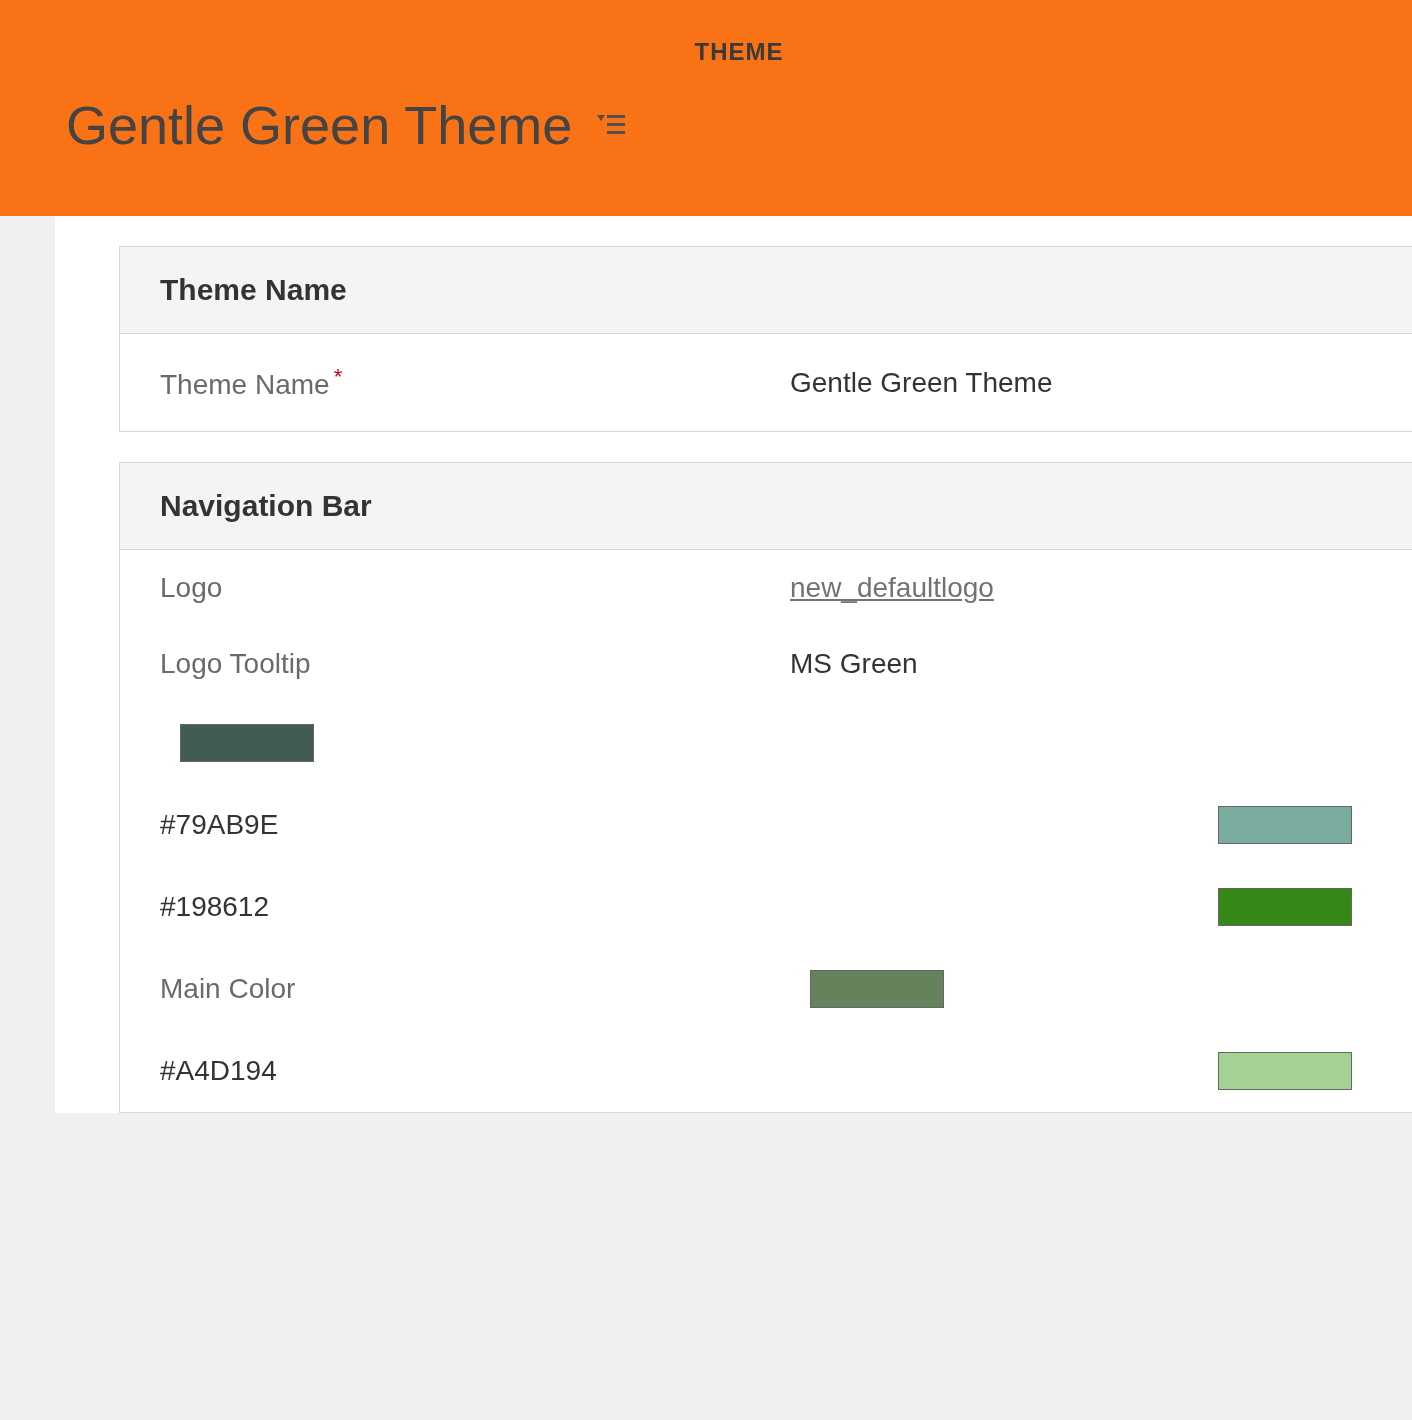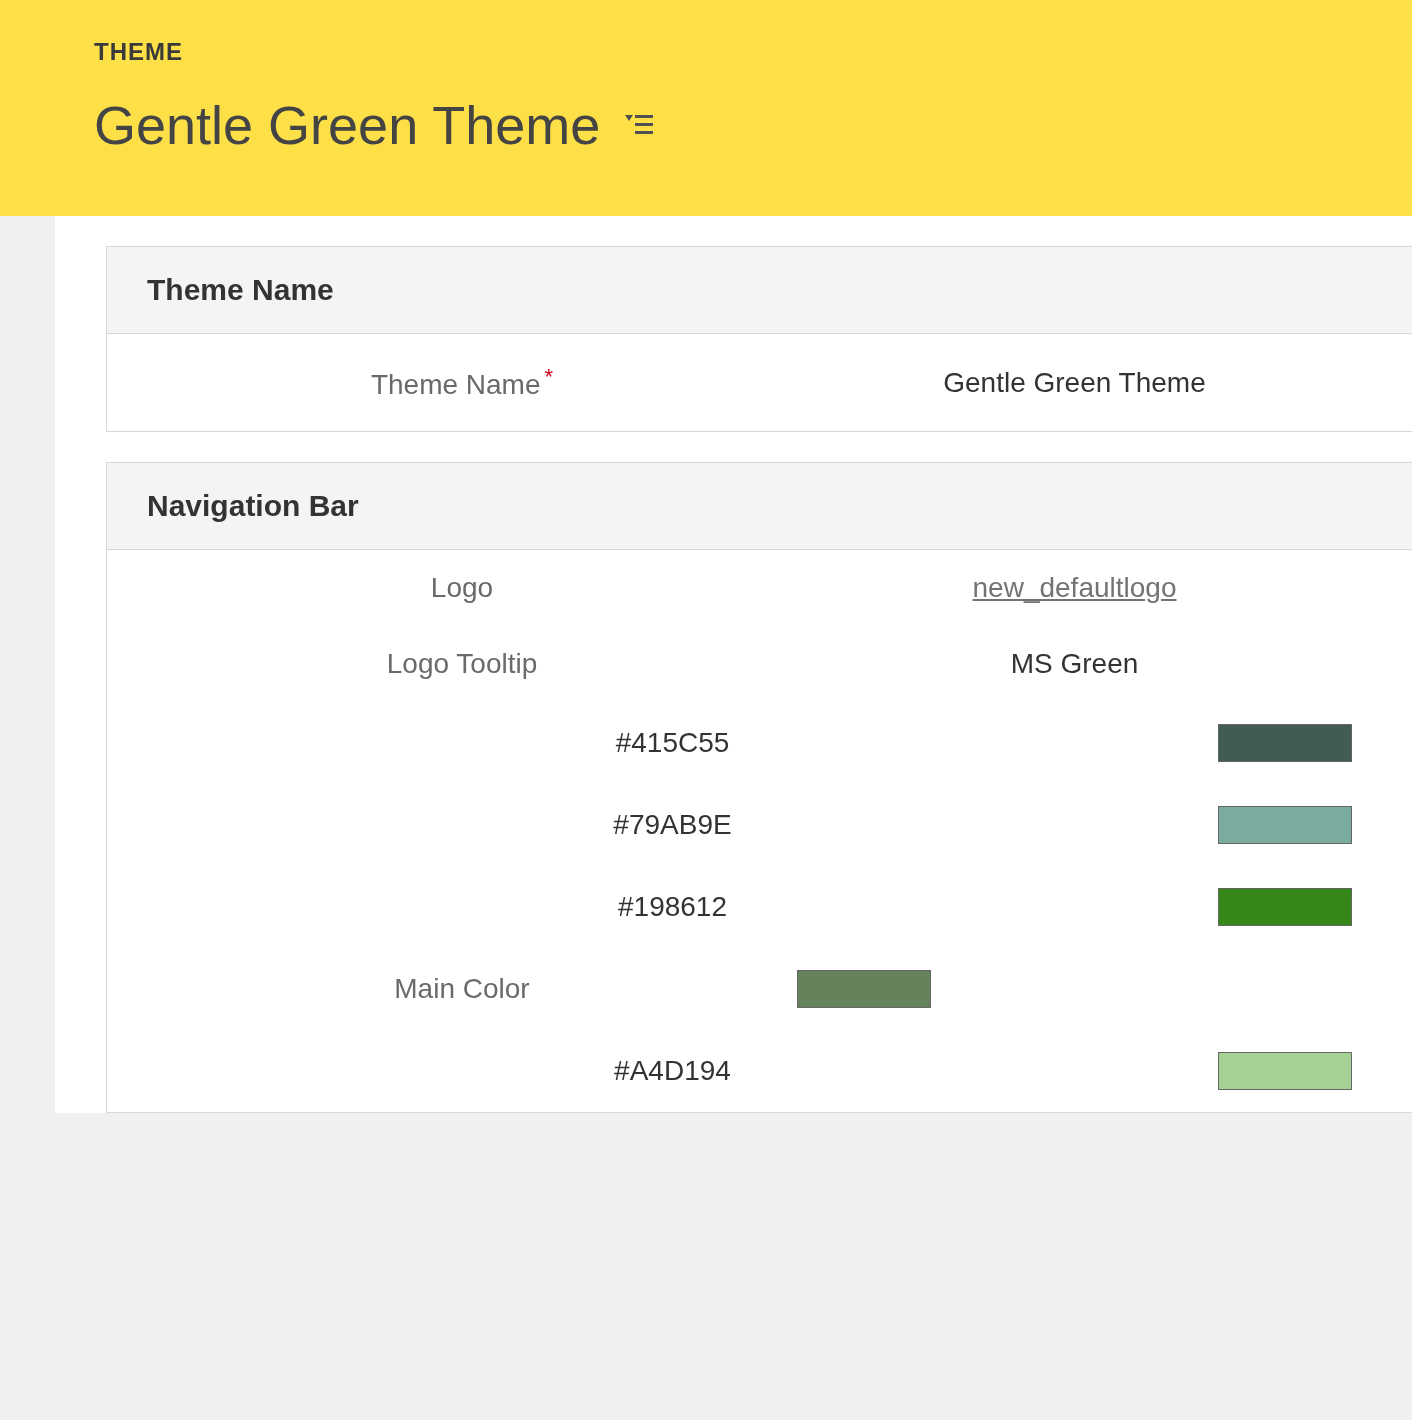--- a/index.html
+++ b/index.html
@@ -5,22 +5,23 @@
   * { box-sizing: border-box; margin: 0; padding: 0; }
   html, body {
     font-family: "Segoe UI", Arial, sans-serif;
     background: #f0f0f0;
     color: #333;
     width: 1412px;
     height: 1420px;
     overflow: hidden;
   }
   .header-area {
-    background: #fde047;
-    padding: 38px 0 60px 94px;
+    background: #f97316;
+    padding: 38px 0 60px 66px;
+    text-align: center;
   }
   .breadcrumb {
     font-size: 24px;
     font-weight: 600;
     letter-spacing: 1px;
     color: #3a3a3a;
   }
   .page-title-row {
     display: flex;
     align-items: center;
@@ -35,40 +36,39 @@
     margin-left: 25px;
     display: inline-flex;
     align-items: center;
     justify-content: center;
     color: #505050;
   }
   .content-wrap {
     background: #fff;
     margin-left: 55px;
     margin-top: 0;
-    padding: 30px 0 0 51px;
+    padding: 30px 0 0 64px;
   }
   .section {
     border: 1px solid #d8d8d8;
     border-right: none;
     margin-bottom: 30px;
   }
   .section-header {
     background: #f4f4f4;
     border-bottom: 1px solid #d8d8d8;
     padding: 26px 40px;
     font-size: 30px;
     font-weight: 600;
     color: #333;
   }
   .form-row {
     display: flex;
     align-items: center;
     padding: 30px 40px;
-    text-align: center;
   }
   .nav-section .form-row { padding: 22px 40px; }
   .form-label-cell {
     width: 630px;
     flex-shrink: 0;
     font-size: 28px;
     color: #6a6a6a;
   }
   .required-asterisk {
     color: #d0021b;
@@ -138,21 +138,20 @@
 
     <div class="form-row">
       <div class="form-label-cell">Logo Tooltip</div>
       <div class="form-value-cell">
         <span class="form-value-text">MS Green</span>
       </div>
     </div>
 
     <div class="form-row">
       <div class="form-value-cell">
-        <span class="form-value-text">#415C55</span>
         <span class="swatch" style="background:#415C55"></span>
       </div>
     </div>
 
     <div class="form-row">
       <div class="form-value-cell">
         <span class="form-value-text">#79AB9E</span>
         <span class="swatch" style="background:#79AB9E"></span>
       </div>
     </div>

